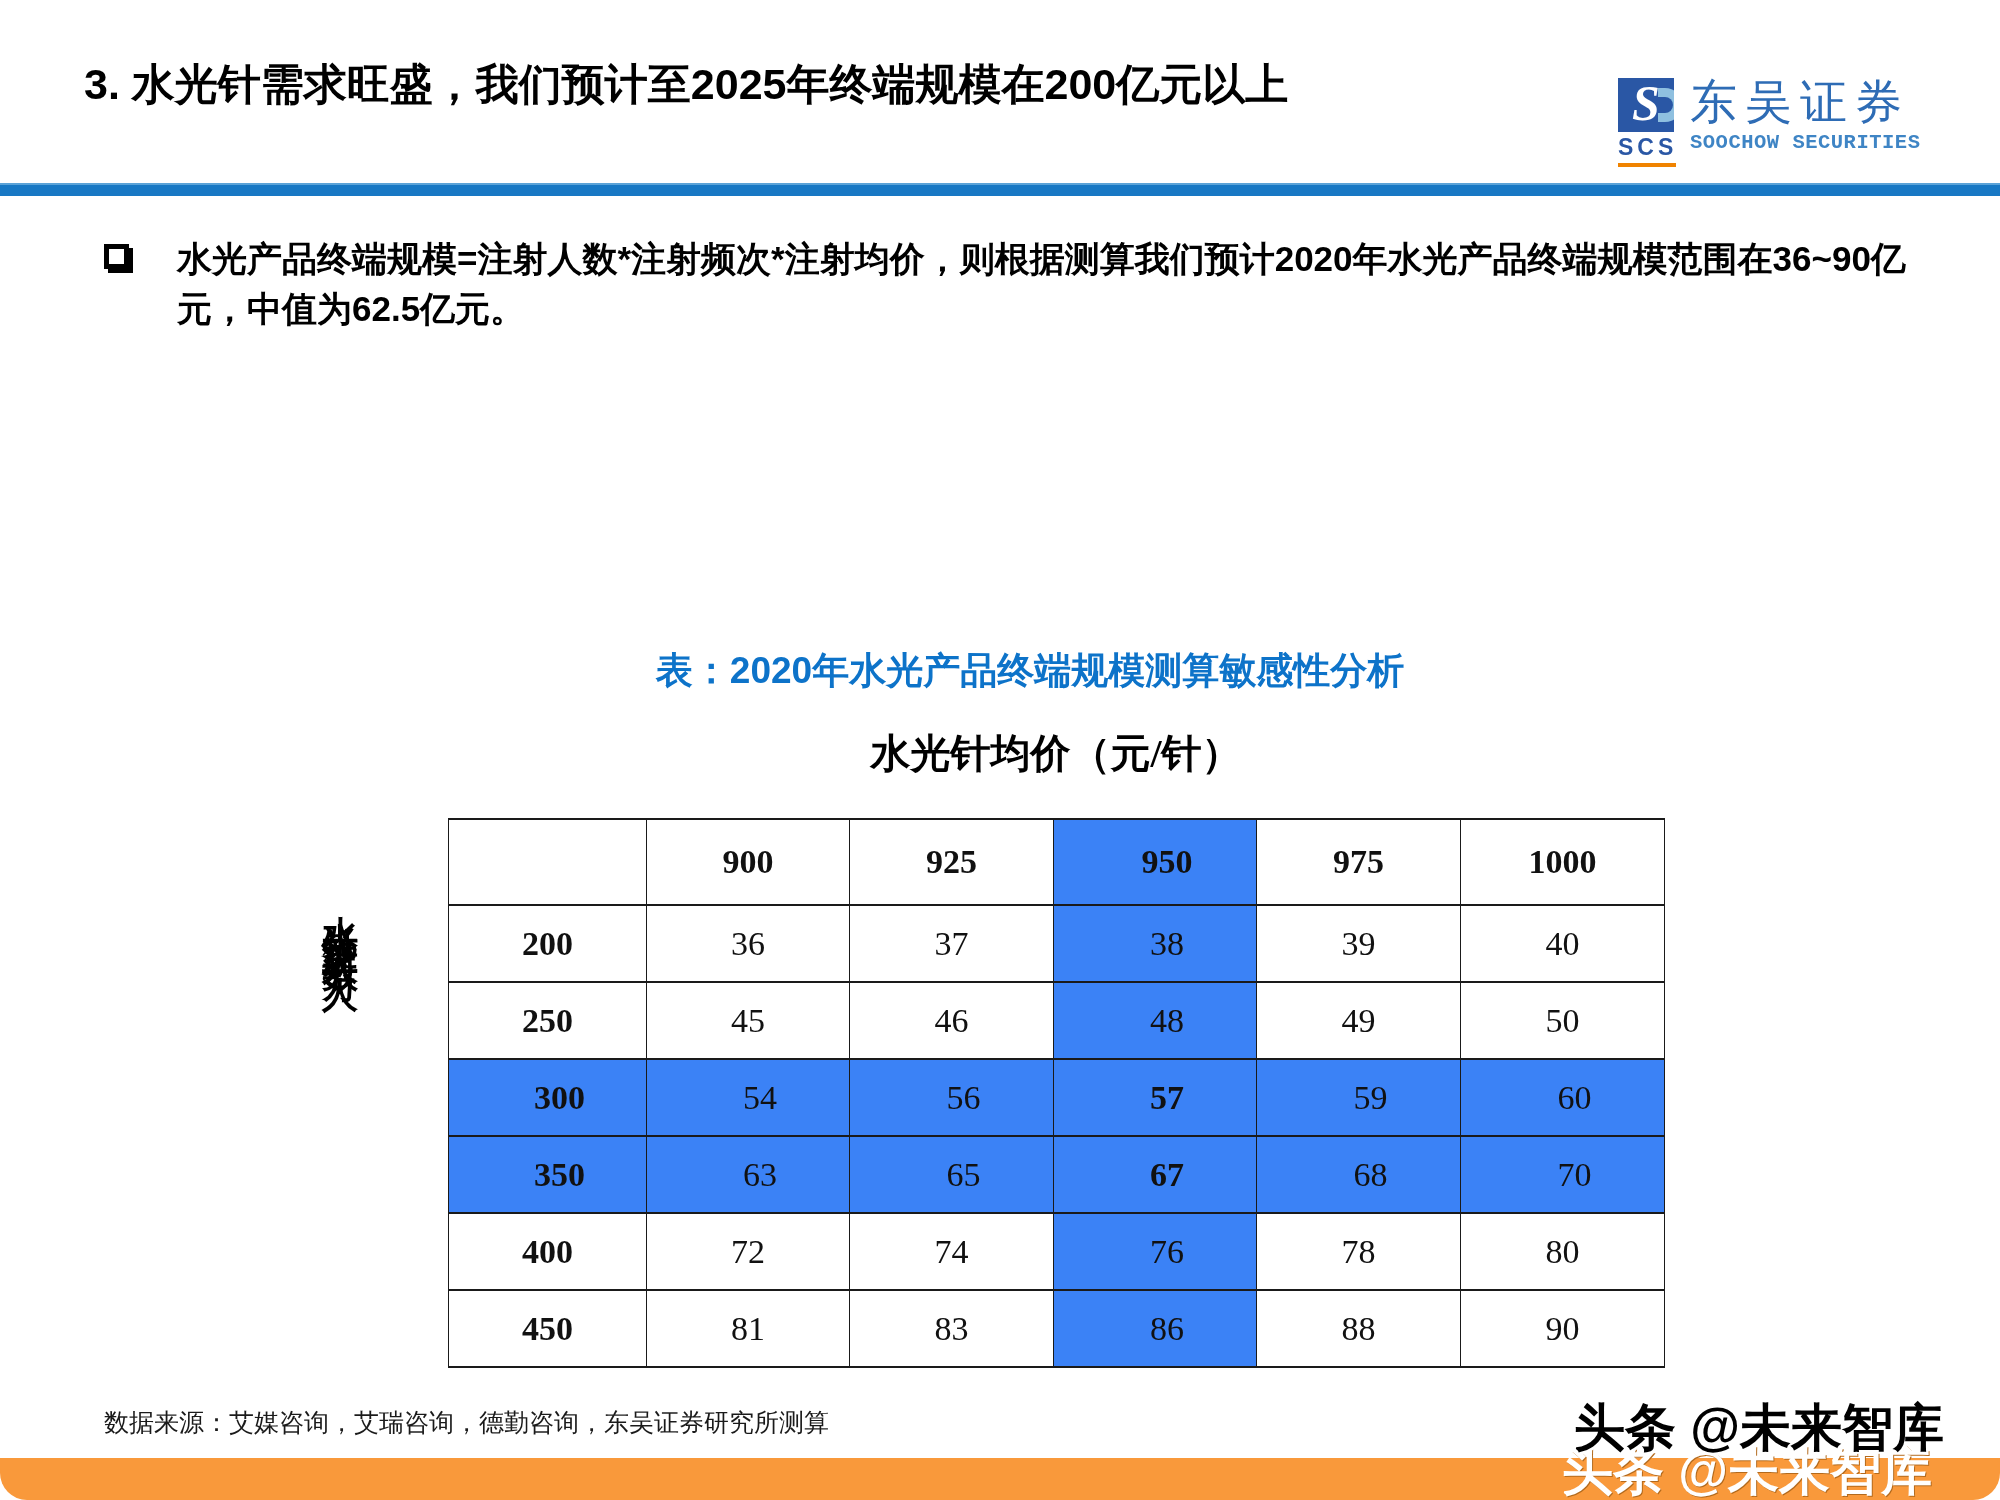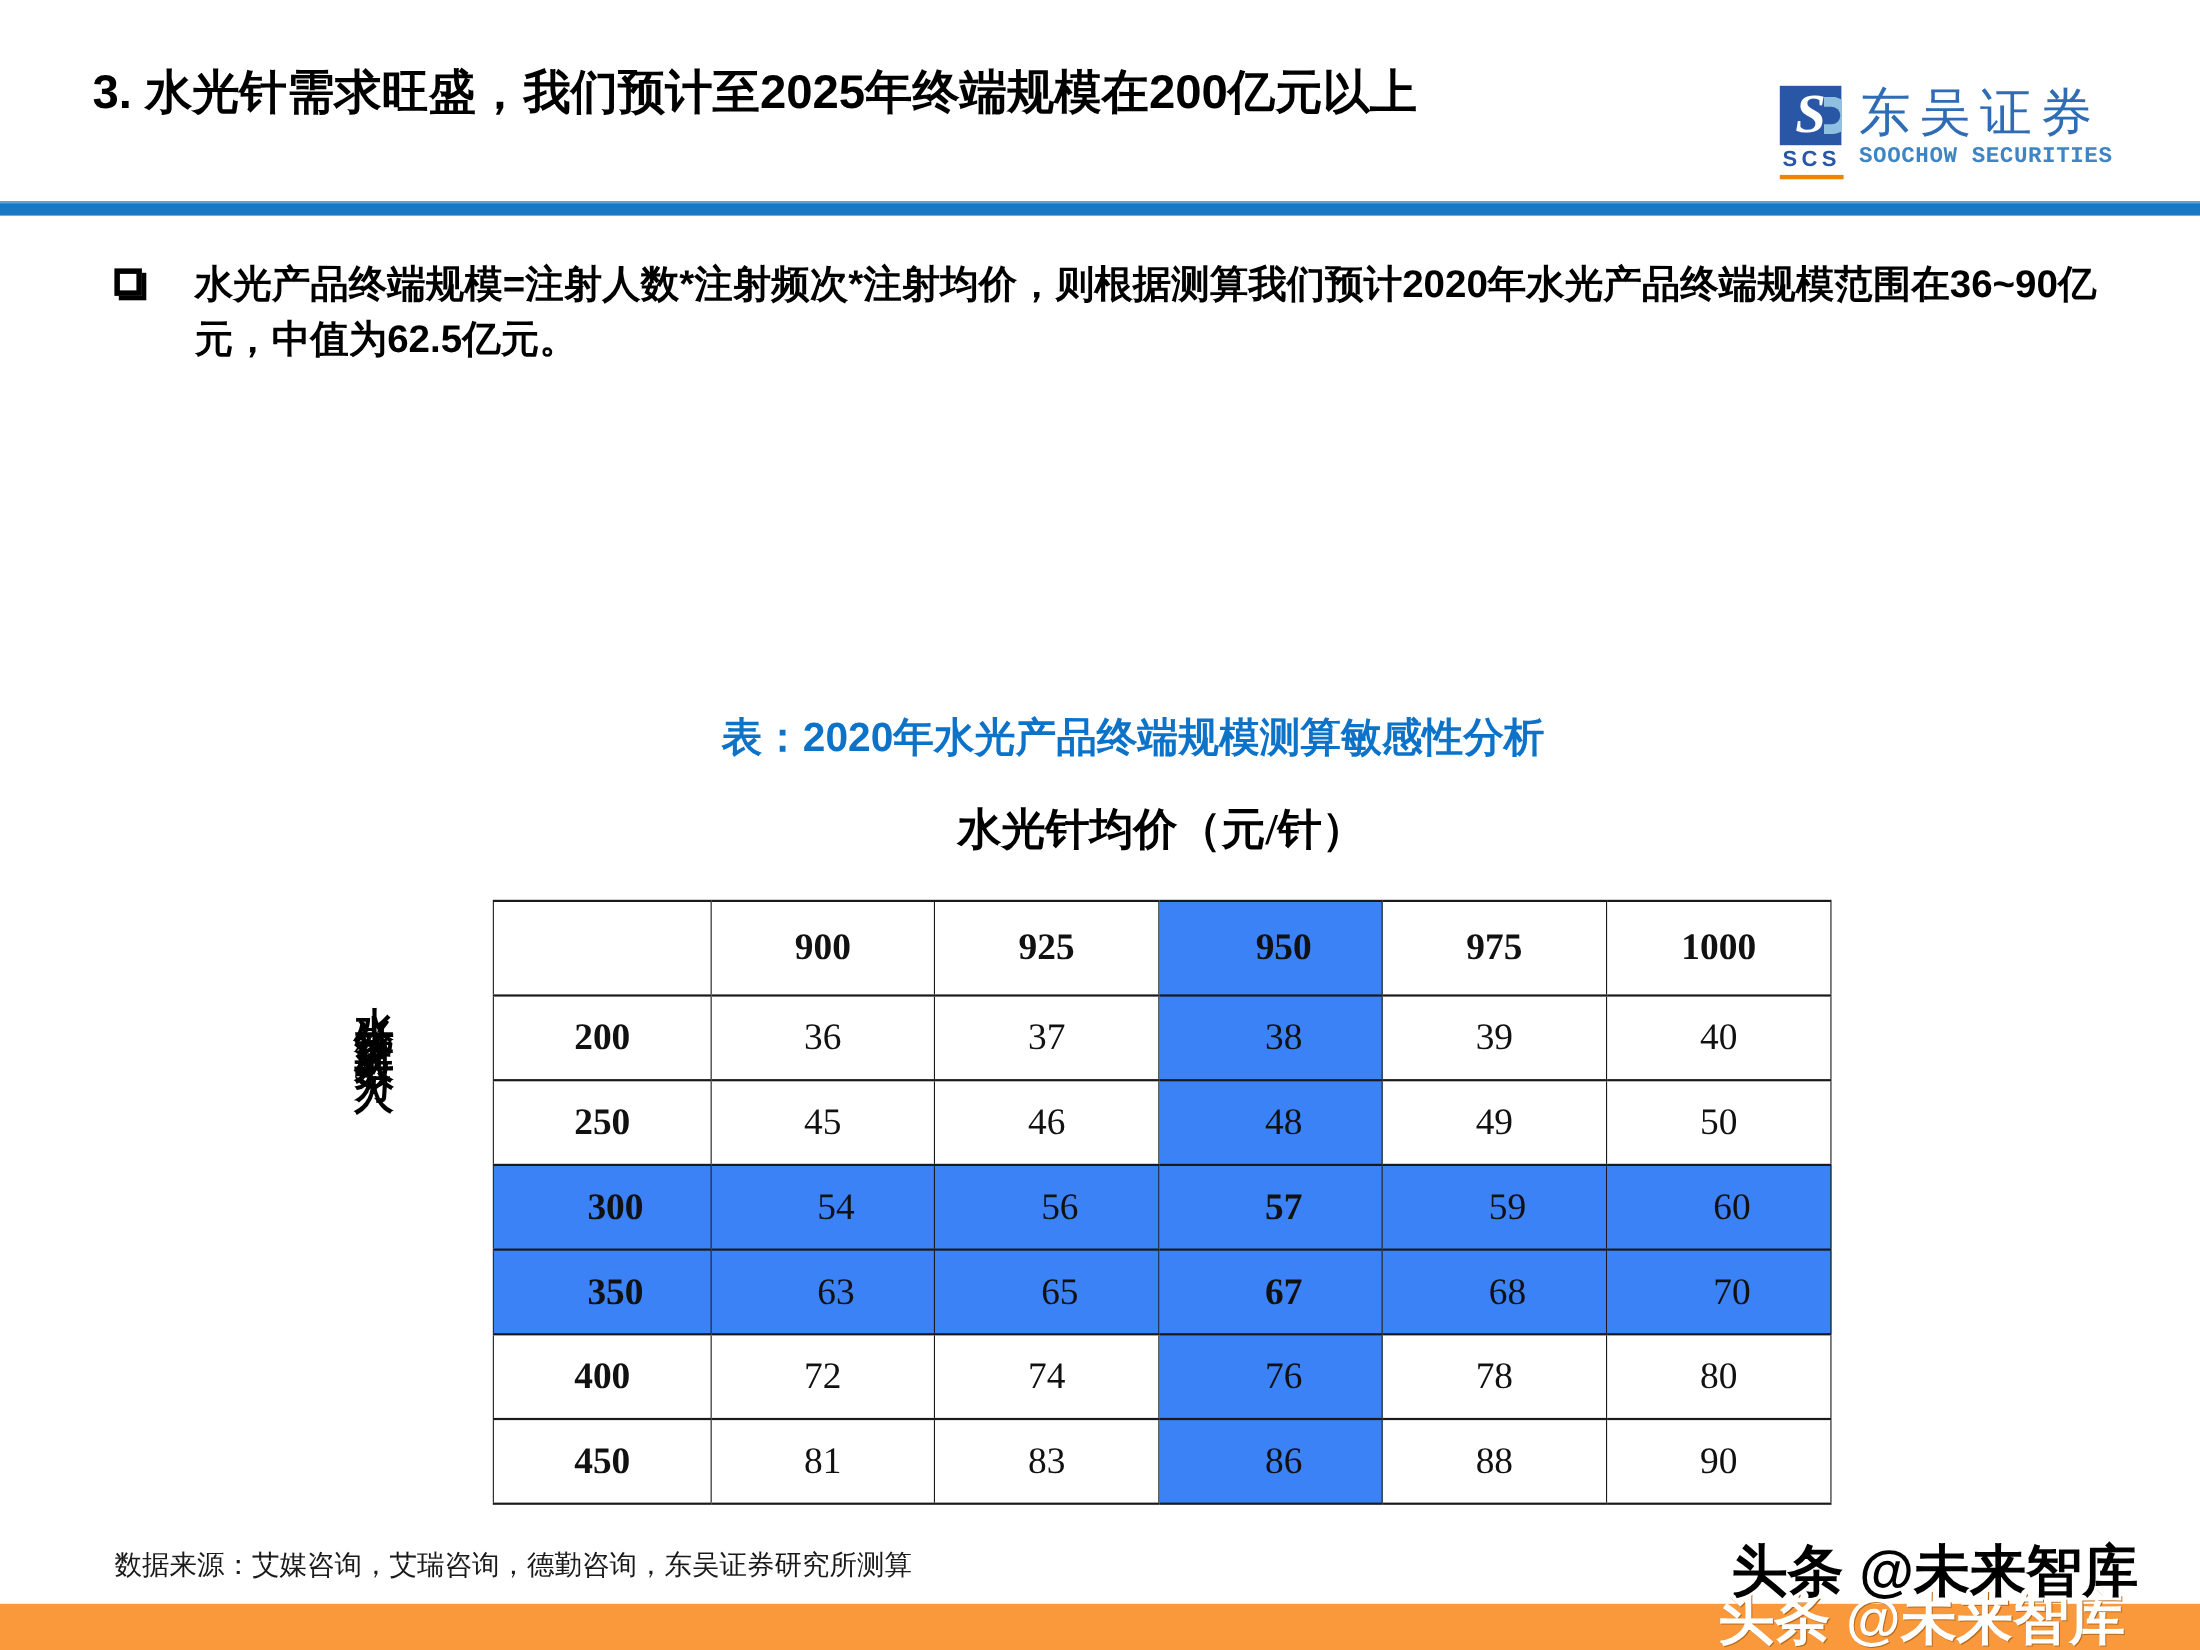--- a/index.html
+++ b/index.html
@@ -1,20 +1,20 @@
 <!DOCTYPE html>
 <html><head>
 <meta charset="utf-8">
 <style>
   * { margin: 0; padding: 0; box-sizing: border-box; }
   html, body { width: 2000px; height: 1500px; }
   body { font-family: "Liberation Sans", sans-serif; background: #ffffff; }
   .page {
     position: relative; width: 2000px; height: 1500px;
-    background: #ffffff; overflow: hidden;
+    background: #ffffff; overflow: hidden; border-radius: 27px;
   }
 
   
   .slide-title {
     position: absolute; left: 84px; top: 60px; width: 1480px;
     font-size: 43px; font-weight: bold; color: #000000;
     letter-spacing: 0px; line-height: 1.15;
   }
   .logo {
     position: absolute; left: 1618px; top: 78px; width: 310px; height: 92px;
@@ -28,21 +28,21 @@
   .logo-square .s-glyph {
     position: absolute; left: 0; top: -2px; width: 100%; height: 100%;
     font-family: "Liberation Serif", serif; font-size: 50px; font-weight: bold;
     font-style: italic; line-height: 54px; color: #ffffff;
   }
   .logo-square .lb-accent {
     position: absolute; right: -8px; top: 10px; width: 24px; height: 34px;
     border: 9px solid #8fc0e0; border-left: none; border-radius: 0 20px 20px 0;
   }
   .logo-scs {
-    font-size: 20px; font-weight: bold; color: #2a57a5; letter-spacing: 4px;
+    font-size: 23px; font-weight: bold; color: #2a57a5; letter-spacing: 4px;
     margin-top: 2px; border-bottom: 4px solid #f08300; padding-bottom: 2px;
   }
   .logo-text-cn {
     font-size: 47px; font-weight: normal; color: #2e6cb5; letter-spacing: 8px;
     line-height: 1.0; white-space: nowrap;
   }
   .logo-text-en {
     font-size: 20.5px; color: #3f85c5; letter-spacing: 0.5px; margin-top: 6px;
     white-space: nowrap; font-weight: bold; font-family: Liberation Mono, monospace;
   }

